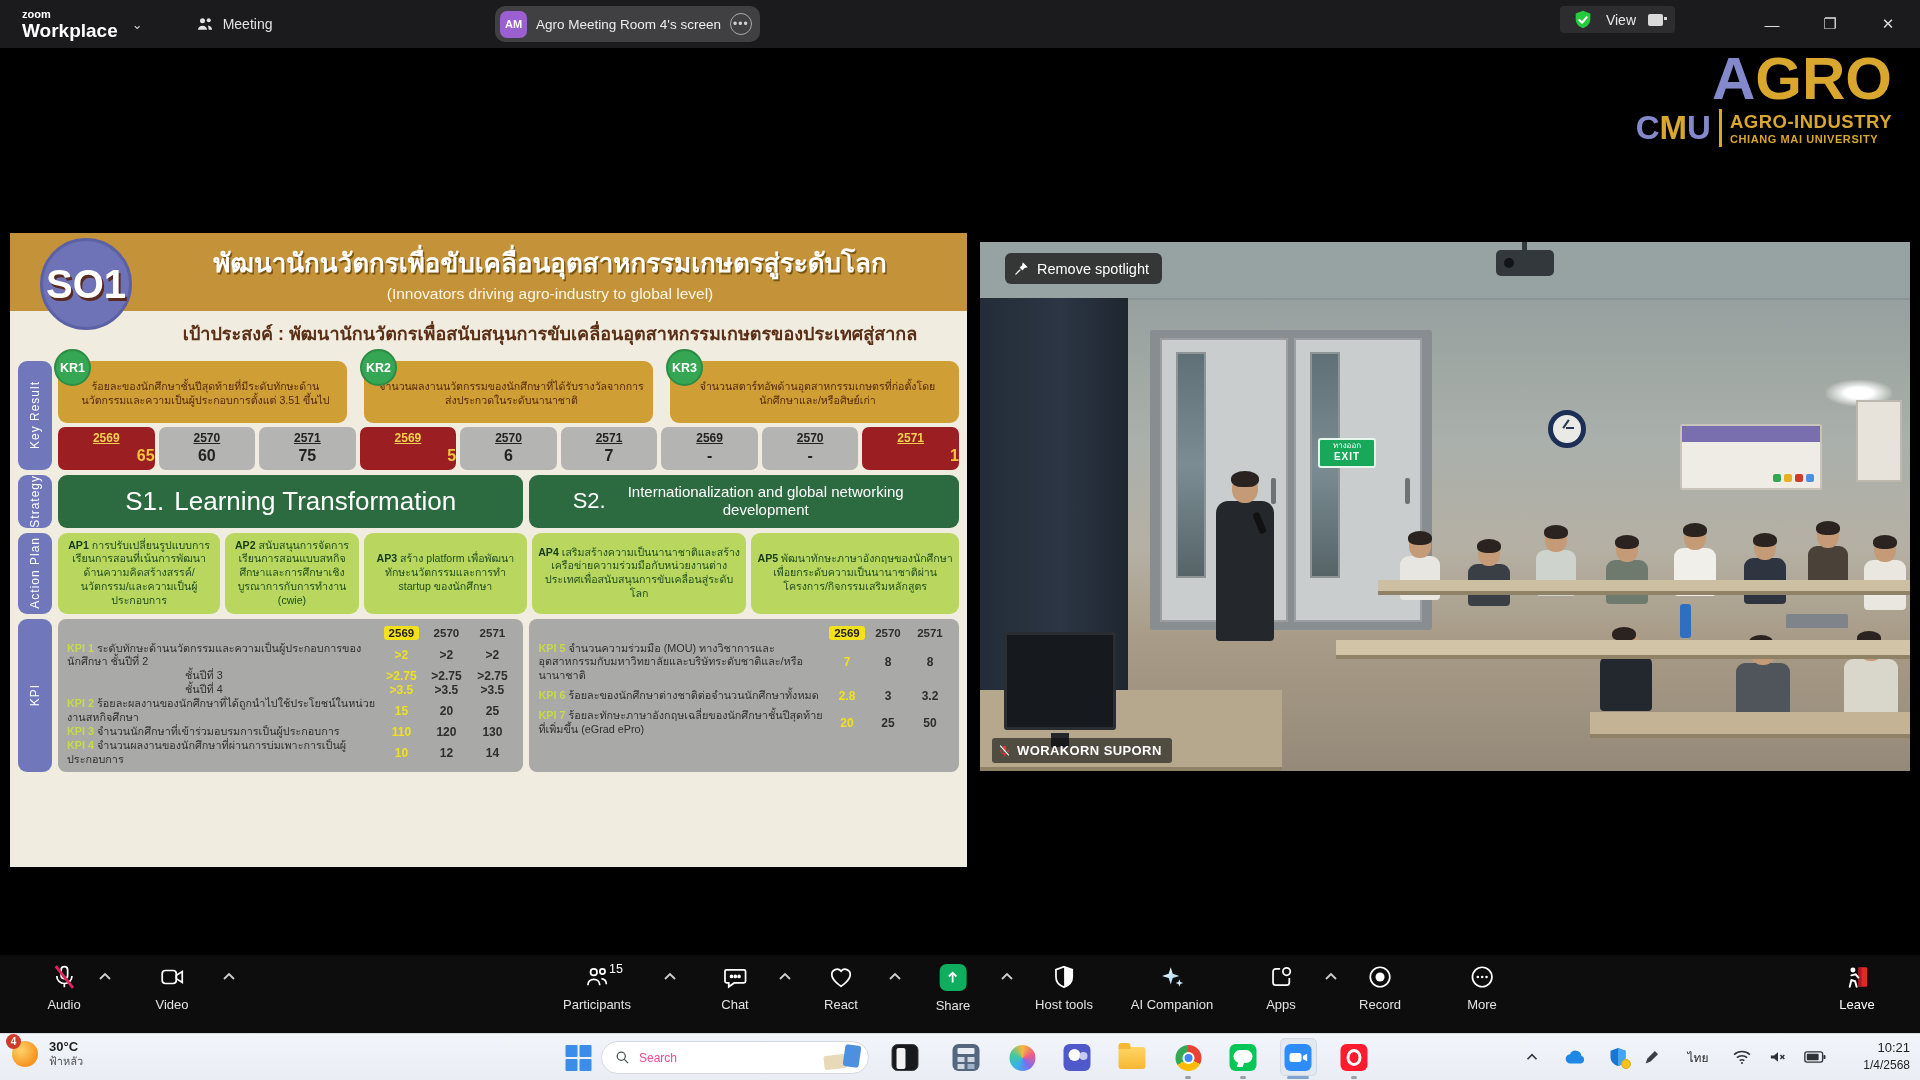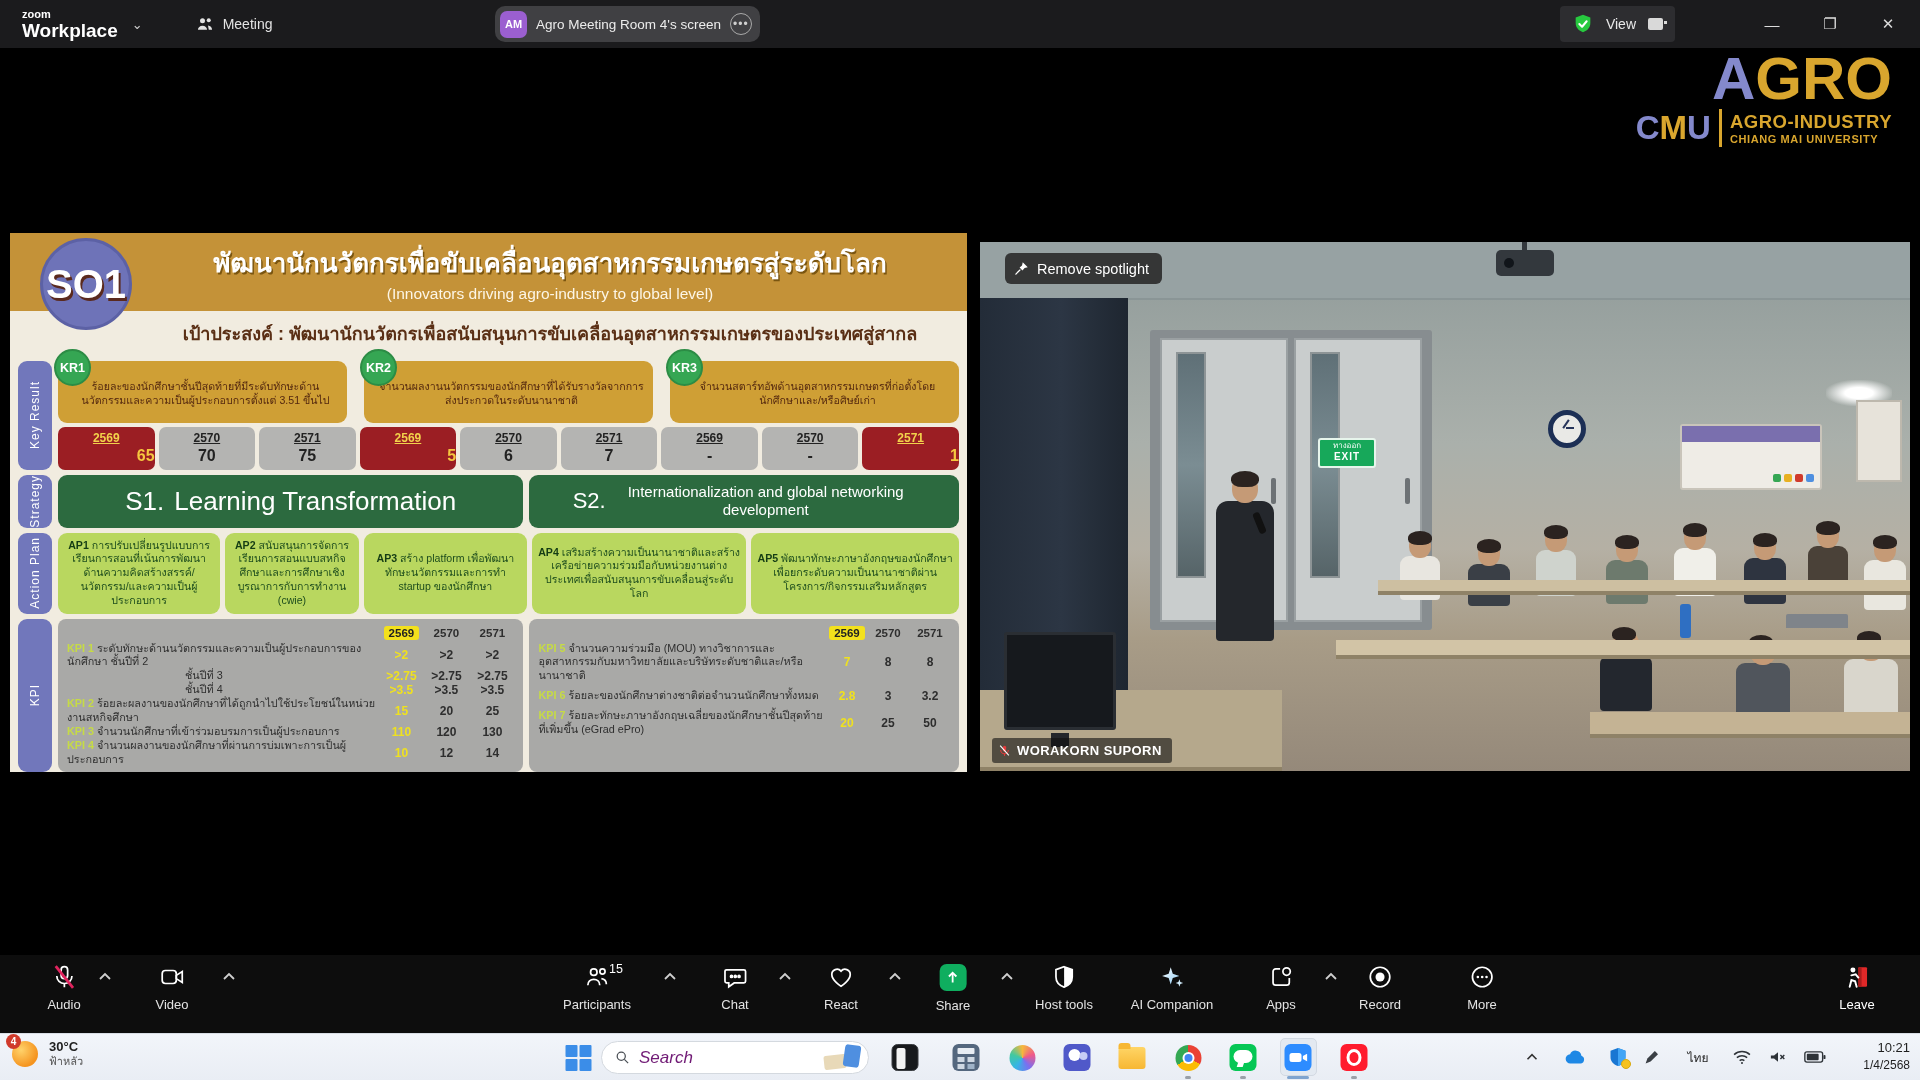--- a/index.html
+++ b/index.html
@@ -10,42 +10,42 @@
   .titlebar { position:absolute; left:0; top:0; width:1920px; height:48px; background:#1b1b1d; display:flex; align-items:center; }
   .brand { margin-left:22px; color:#fff; line-height:1; }
   .brand .b1 { font-size:11px; font-weight:bold; }
   .brand .b2 { font-size:19px; font-weight:bold; margin-top:1px; }
   .tb-chev { color:#cfcfcf; font-size:13px; margin-left:14px; cursor:default; }
   .meeting-tab { display:flex; align-items:center; gap:8px; margin-left:52px; color:#e3e3e3; font-size:14px; }
   .share-pill { position:absolute; left:495px; top:6px; height:36px; background:#404043; border-radius:10px; display:flex; align-items:center; padding:0 8px 0 5px; gap:9px; }
   .share-pill .avatar { width:27px; height:27px; border-radius:7px; background:#9b5fd0; color:#fff; font-size:11px; font-weight:bold; display:flex; align-items:center; justify-content:center; }
   .share-pill .ptitle { color:#ececec; font-size:13.5px; }
   .pill-opts { width:22px; height:22px; border:1.5px solid #a9a9a9; border-radius:50%; color:#cfcfcf; font-size:12px; display:flex; align-items:center; justify-content:center; letter-spacing:1px; }
-  .view-zone { position:absolute; right:245px; top:6px; height:36px; display:flex; align-items:center; gap:12px; background:#2d2d30; border-radius:4px; padding:0 12px;justify-content:space-between; }
+  .view-zone { position:absolute; right:245px; top:6px; height:27px; display:flex; align-items:center; gap:12px; background:#2d2d30; border-radius:4px; padding:0 12px;justify-content:space-between; }
   .shield-ok { width:22px; height:22px; }
   .view-label { color:#e8e8e8; font-size:14px; }
   .view-ic { width:15px; height:12px; background:#d9d9d9; border-radius:2px; position:relative; }
   .view-ic::after { content:""; position:absolute; right:-4px; top:3px; width:3px; height:3px; background:#d9d9d9; }
   .winctl { position:absolute; top:0; height:48px; display:flex; align-items:center; justify-content:center; color:#dcdcdc; font-size:15px; width:56px; }
   .winctl.min { right:120px; } .winctl.max { right:62px; } .winctl.close { right:4px; }
 
   
   .agro-logo { position:absolute; right:28px; top:50px; width:260px; text-align:right; }
   .agro-word { font-size:60px; font-weight:800; letter-spacing:0; color:#d9a62e; line-height:.95; }
   .agro-word .pl { color:#8489cc; }
   .agro-sub { display:flex; justify-content:flex-end; align-items:center; gap:8px; margin-top:2px; }
   .cmu { font-size:33px; font-weight:800; color:#8489cc; }
   .cmu .gd { color:#d9a62e; }
   .agro-bar { width:3px; height:38px; background:#d9a62e; }
   .agro-lines { text-align:left; color:#d9a62e; }
   .agro-l1 { font-size:18.5px; font-weight:800; letter-spacing:.5px; }
   .agro-l2 { font-size:11px; font-weight:700; letter-spacing:.6px; }
 
   
-  .slide { position:absolute; left:10px; top:233px; width:957px; height:539px; background:#f1ece0; overflow:hidden; }
+  .slide { position:absolute; left:10px; top:233px; width:957px; height:634px; background:#f1ece0; overflow:hidden; }
   .slide-header { position:relative; height:78px; background:#c49238; display:flex; align-items:center; }
   .so-badge { position:absolute; left:30px; top:5px; width:92px; height:92px; border-radius:50%; background:#6e73b8; border:3px solid #5c61a5; color:#fff; font-size:40px; font-weight:800; display:flex; align-items:center; justify-content:center; text-shadow:2px 3px 0 #5a2a1e; z-index:3; }
   .slide-titles { margin-left:150px; width:780px; text-align:center; color:#fff; }
   .stitle-th { font-size:26px; font-weight:800; text-shadow:1.5px 2px 0 #7a5510; }
   .stitle-en { font-size:15.5px; margin-top:2px; color:#fdf6e6; }
   .slide-goal { margin:8px 0 4px 150px; width:780px; text-align:center; font-size:18px; font-weight:bold; color:#5a2f15; }
   .sgrid { position:absolute; left:8px; top:128px; width:941px; }
   .srow { display:flex; gap:6px; margin-bottom:5px; }
   .rlabel { width:34px; background:#7177bb; border-radius:9px; display:flex; align-items:center; justify-content:center; flex:none; }
   .rlabel span { writing-mode:vertical-rl; transform:rotate(180deg); color:#fff; font-size:12px; letter-spacing:1px; }
@@ -133,21 +133,21 @@
   .wicon { position:relative; width:32px; height:32px; }
   .wsun { position:absolute; left:2px; top:3px; width:26px; height:26px; border-radius:50%; background:radial-gradient(circle at 35% 35%, #ffd36b, #f5941f 70%); }
   .wbadge { position:absolute; left:-4px; top:-4px; width:15px; height:15px; border-radius:50%; background:#d03a2b; color:#fff; font-size:10px; font-weight:bold; display:flex; align-items:center; justify-content:center; z-index:2; }
   .wtxt { line-height:1.15; }
   .wtemp { font-size:13px; color:#1f1f1f; font-weight:bold; }
   .wcond { font-size:11px; color:#555; }
   .task-ic { position:absolute; top:9px; width:29px; height:29px; transform:translateX(-50%); display:flex; align-items:center; justify-content:center; }
   .win-ic { display:grid; grid-template-columns:12px 12px; grid-template-rows:12px 12px; gap:2px; }
   .win-ic i { background:#3b8de8; border-radius:1px; }
   .search-pill { position:absolute; left:601px; top:7px; width:268px; height:33px; background:#fff; border:1px solid #d4d9df; border-radius:17px; display:flex; align-items:center; gap:9px; padding:0 6px 0 13px; }
-  .search-pill .stext { color:#701a75; font-size:17px; flex:1;font-style:italic; }
+  .search-pill .stext { color:#ec4899; font-size:12px; flex:1; }
   .sdoodle { width:40px; height:27px; position:relative; }
   .sdoodle i { position:absolute; display:block; }
   .sdoodle .d1 { left:2px; bottom:2px; width:22px; height:14px; background:#e8d9b8; border-radius:2px; transform:rotate(-6deg); }
   .sdoodle .d2 { right:2px; top:1px; width:16px; height:22px; background:#4f8fe0; border-radius:3px; transform:rotate(8deg); }
   .appdot { position:absolute; top:42px; width:6px; height:3px; border-radius:2px; background:#9aa0a8; transform:translateX(-50%); }
   .appdot.active { width:22px; background:#7fa4cf; }
   .zoom-active-bg { position:absolute; left:1280px; top:4px; width:37px; height:38px; background:#e3e9f1; border:1px solid #d2d9e2; border-radius:5px; }
   .rounded-app { width:27px; height:27px; border-radius:6px; position:relative; overflow:hidden; }
   .tray-item { position:absolute; top:50%; transform:translate(-50%,-50%); display:flex; align-items:center; justify-content:center; }
   .lang { font-size:12px; color:#222; }
@@ -241,21 +241,21 @@
             </div>
           </div>
           <div class="kr-years">
             <div style="display:grid;grid-template-columns:1fr 1fr 1fr;gap:4px;">
               <div class="ycell red">
                   <div class="yhead">2569</div>
                   <div class="yval">65</div>
                 </div>
               <div class="ycell">
                   <div class="yhead">2570</div>
-                  <div class="yval">70</div>
+                  <div class="yval">60</div>
                 </div>
               <div class="ycell">
                   <div class="yhead">2571</div>
                   <div class="yval">75</div>
                 </div>
             </div>
             <div style="display:grid;grid-template-columns:1fr 1fr 1fr;gap:4px;">
               <div class="ycell red">
                   <div class="yhead">2569</div>
                   <div class="yval">5</div>

